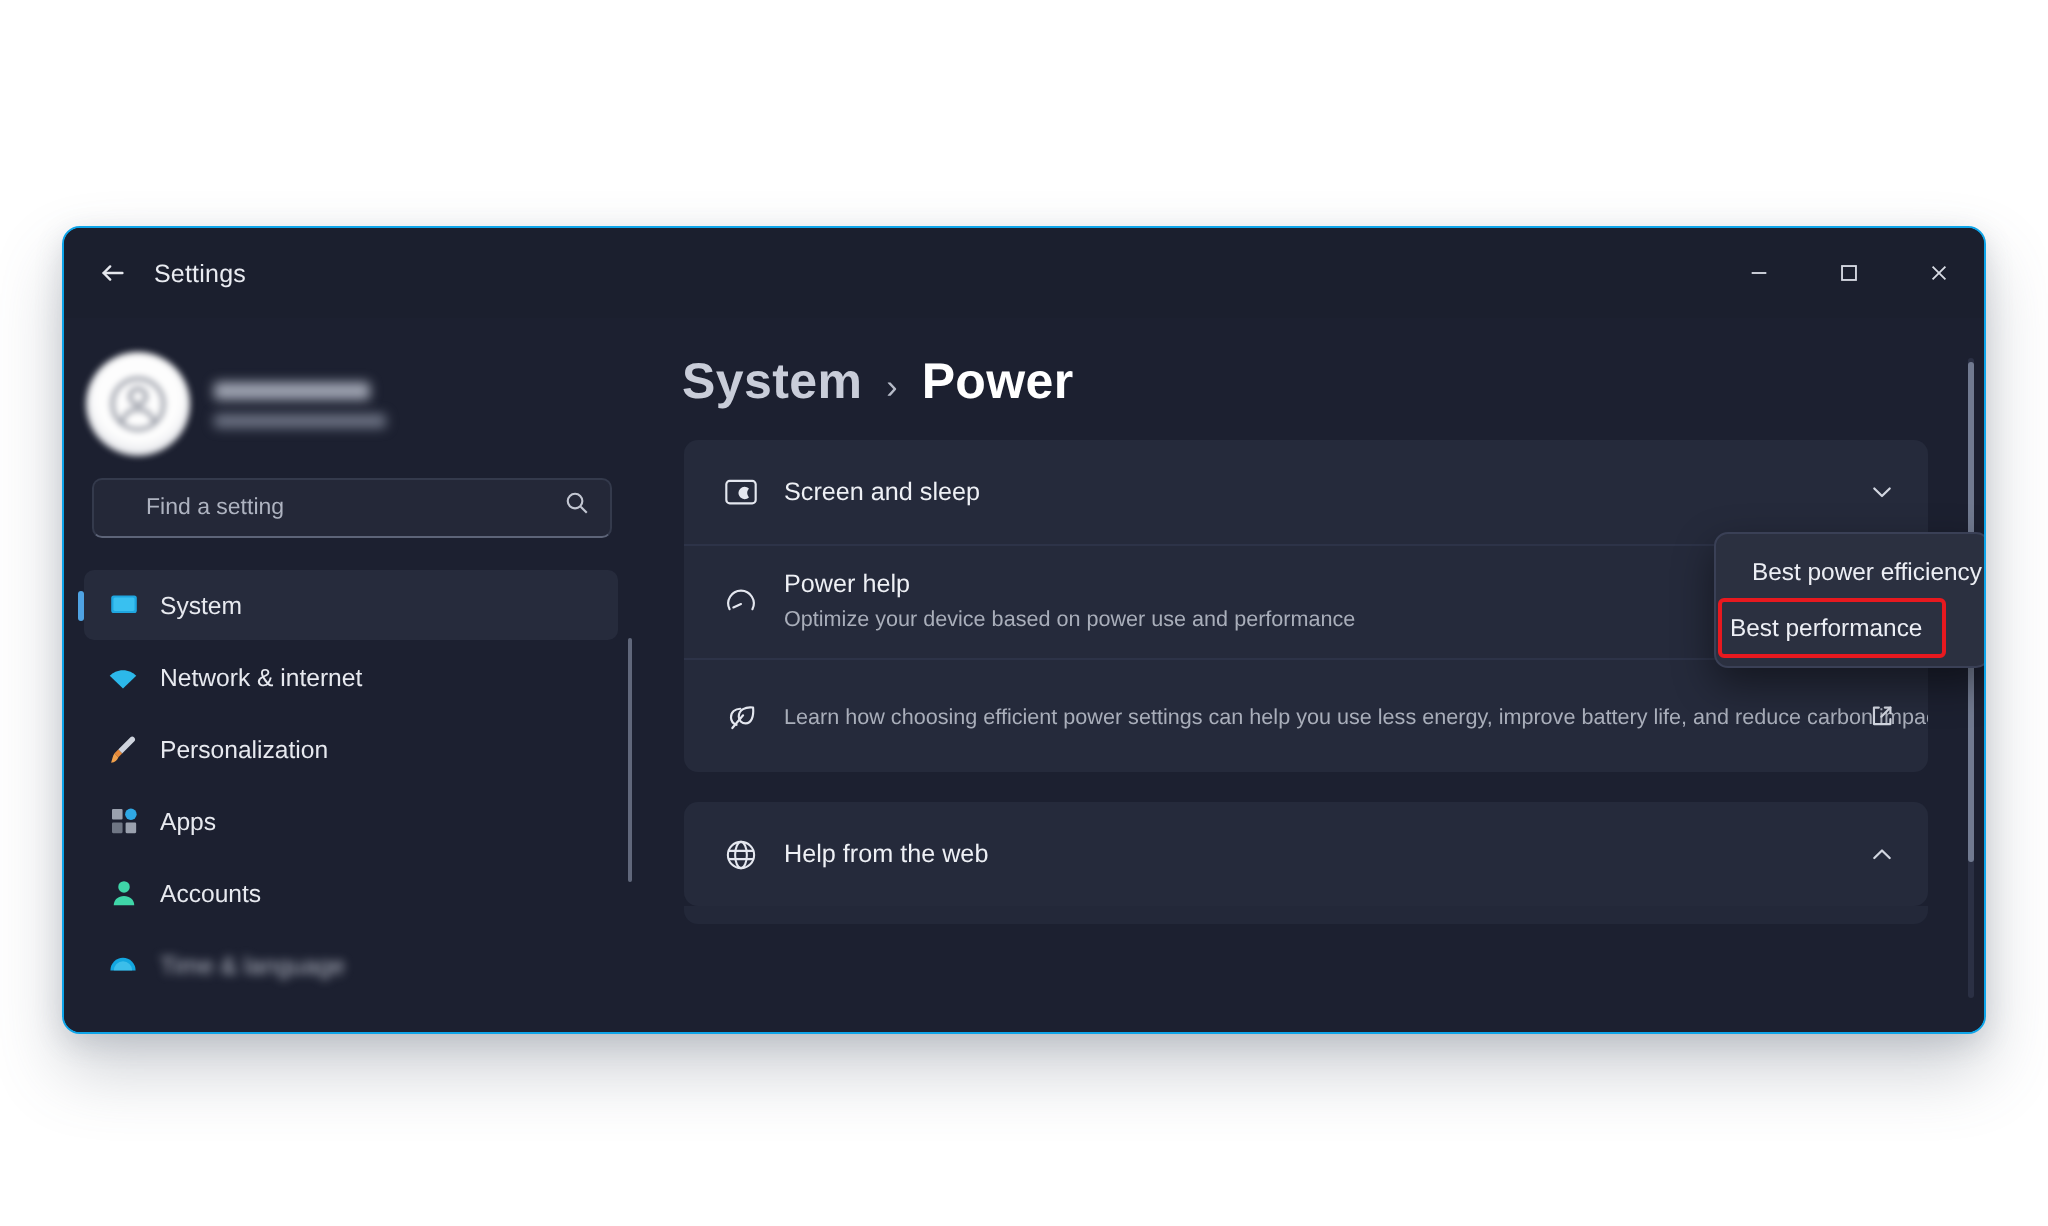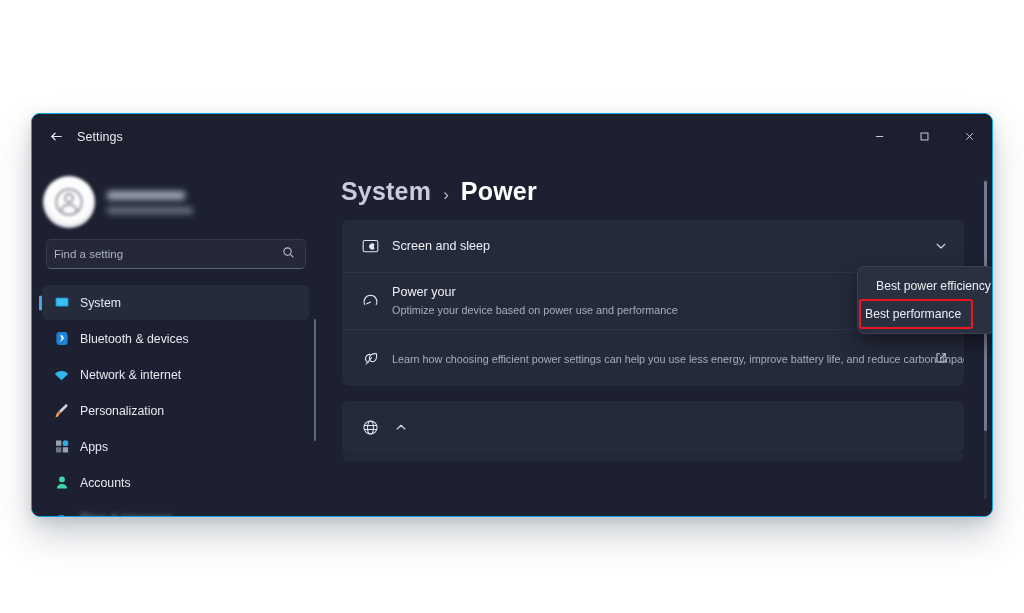--- a/index.html
+++ b/index.html
@@ -119,21 +119,21 @@
     background: #242838;
     border: 1px solid #343a4c;
     border-bottom: 1px solid #5d6478;
     border-radius: 5px;
     display: flex;
     align-items: center;
   }
   .searchbox .sb-text {
     font-size: 11.5px;
     color: #aeb3c0;
-    margin-left: 7px;
+    margin-left: 26px;
   }
   .searchbox .sb-icon {
     position: absolute;
     right: 10px; top: 50%;
     transform: translateY(-50%);
     color: #c3c7d2;
   }
 
   .navlist {
     margin-top: 16px;
@@ -412,29 +412,20 @@
       <div class="navitem active">
         <span class="ni-icon">
           <svg width="16" height="16" viewBox="0 0 20 20">
               <rect x="2" y="4" width="16" height="11" rx="1.6" fill="#1fa6e0"></rect>
               <rect x="3.4" y="5.3" width="13.2" height="8.4" rx="1" fill="#39c0f0"></rect>
             </svg>
         </span>
         <span class="ni-label">System</span>
       </div>
 
-      <div class="navitem">
-        <span class="ni-icon">
-          <svg width="16" height="16" viewBox="0 0 20 20">
-              <rect x="3" y="2" width="14" height="16" rx="4" fill="#1b84d8"></rect>
-              <path d="M7.5 6.2 12 9.9l-2.1 1.8v-5.6L12 10l-4.5 3.7" stroke="#ffffff" stroke-width="1.15" fill="none" stroke-linejoin="round"></path>
-            </svg>
-        </span>
-        <span class="ni-label">Bluetooth &amp; devices</span>
-      </div>
 
       <div class="navitem">
         <span class="ni-icon">
           <svg width="17" height="17" viewBox="0 0 20 20">
               <path d="M10 5.4c3.2 0 6 1.4 7.8 3.3L10 16.2 2.2 8.7C4 6.8 6.8 5.4 10 5.4z" fill="#2cb8ea"></path>
             </svg>
         </span>
         <span class="ni-label">Network &amp; internet</span>
       </div>
 
@@ -515,21 +506,21 @@
         </div>
 
         <div class="row row-tall">
           <div class="row-icon">
             <svg width="19" height="19" viewBox="0 0 22 22" fill="none" stroke="currentColor" stroke-width="1.25" stroke-linecap="round" stroke-linejoin="round">
               <path d="M4.4 14.6a7.4 7.4 0 1 1 13.2 0"></path>
               <path d="M11 11.6 6.6 13.6"></path>
             </svg>
           </div>
           <div class="row-body">
-            <div class="row-title">Power your</div>
+            <div class="row-title">Power help</div>
             <div class="row-sub">Optimize your device based on power use and performance</div>
           </div>
           <div class="row-right"></div>
         </div>
 
         <div class="row row-tall">
           <div class="row-icon">
             <svg width="19" height="19" viewBox="0 0 22 22" fill="none" stroke="currentColor" stroke-width="1.25" stroke-linecap="round" stroke-linejoin="round">
               <path d="M10.6 6.2c-3 0-5.4 2-5.4 4.9 0 2 1.3 3.7 3.2 4.4"></path>
               <path d="M18 5.5c-4.4-.6-8.3 1.3-8.3 5.2 0 2.4 1.8 4 4 4 3.2 0 4.8-3.6 4.3-9.2z"></path>
@@ -553,20 +544,23 @@
 
     <div class="help-card">
       <div class="row">
         <div class="row-icon">
           <svg width="19" height="19" viewBox="0 0 22 22" fill="none" stroke="currentColor" stroke-width="1.2">
             <circle cx="11" cy="11" r="7.6"></circle>
             <ellipse cx="11" cy="11" rx="3.4" ry="7.6"></ellipse>
             <path d="M3.7 8.6h14.6M3.7 13.4h14.6"></path>
           </svg>
         </div>
+        <div class="row-body">
+          <div class="row-title">Help from the web</div>
+        </div>
         <div class="row-right">
           <svg width="14" height="14" viewBox="0 0 16 16" fill="none" stroke="currentColor" stroke-width="1.3" stroke-linecap="round" stroke-linejoin="round">
               <path d="M3.6 10.3 8 6l4.4 4.3"></path>
             </svg>
         </div>
       </div>
     </div>
     <div class="help-strip"></div>
 
     <div class="content-scroll-track"></div>

